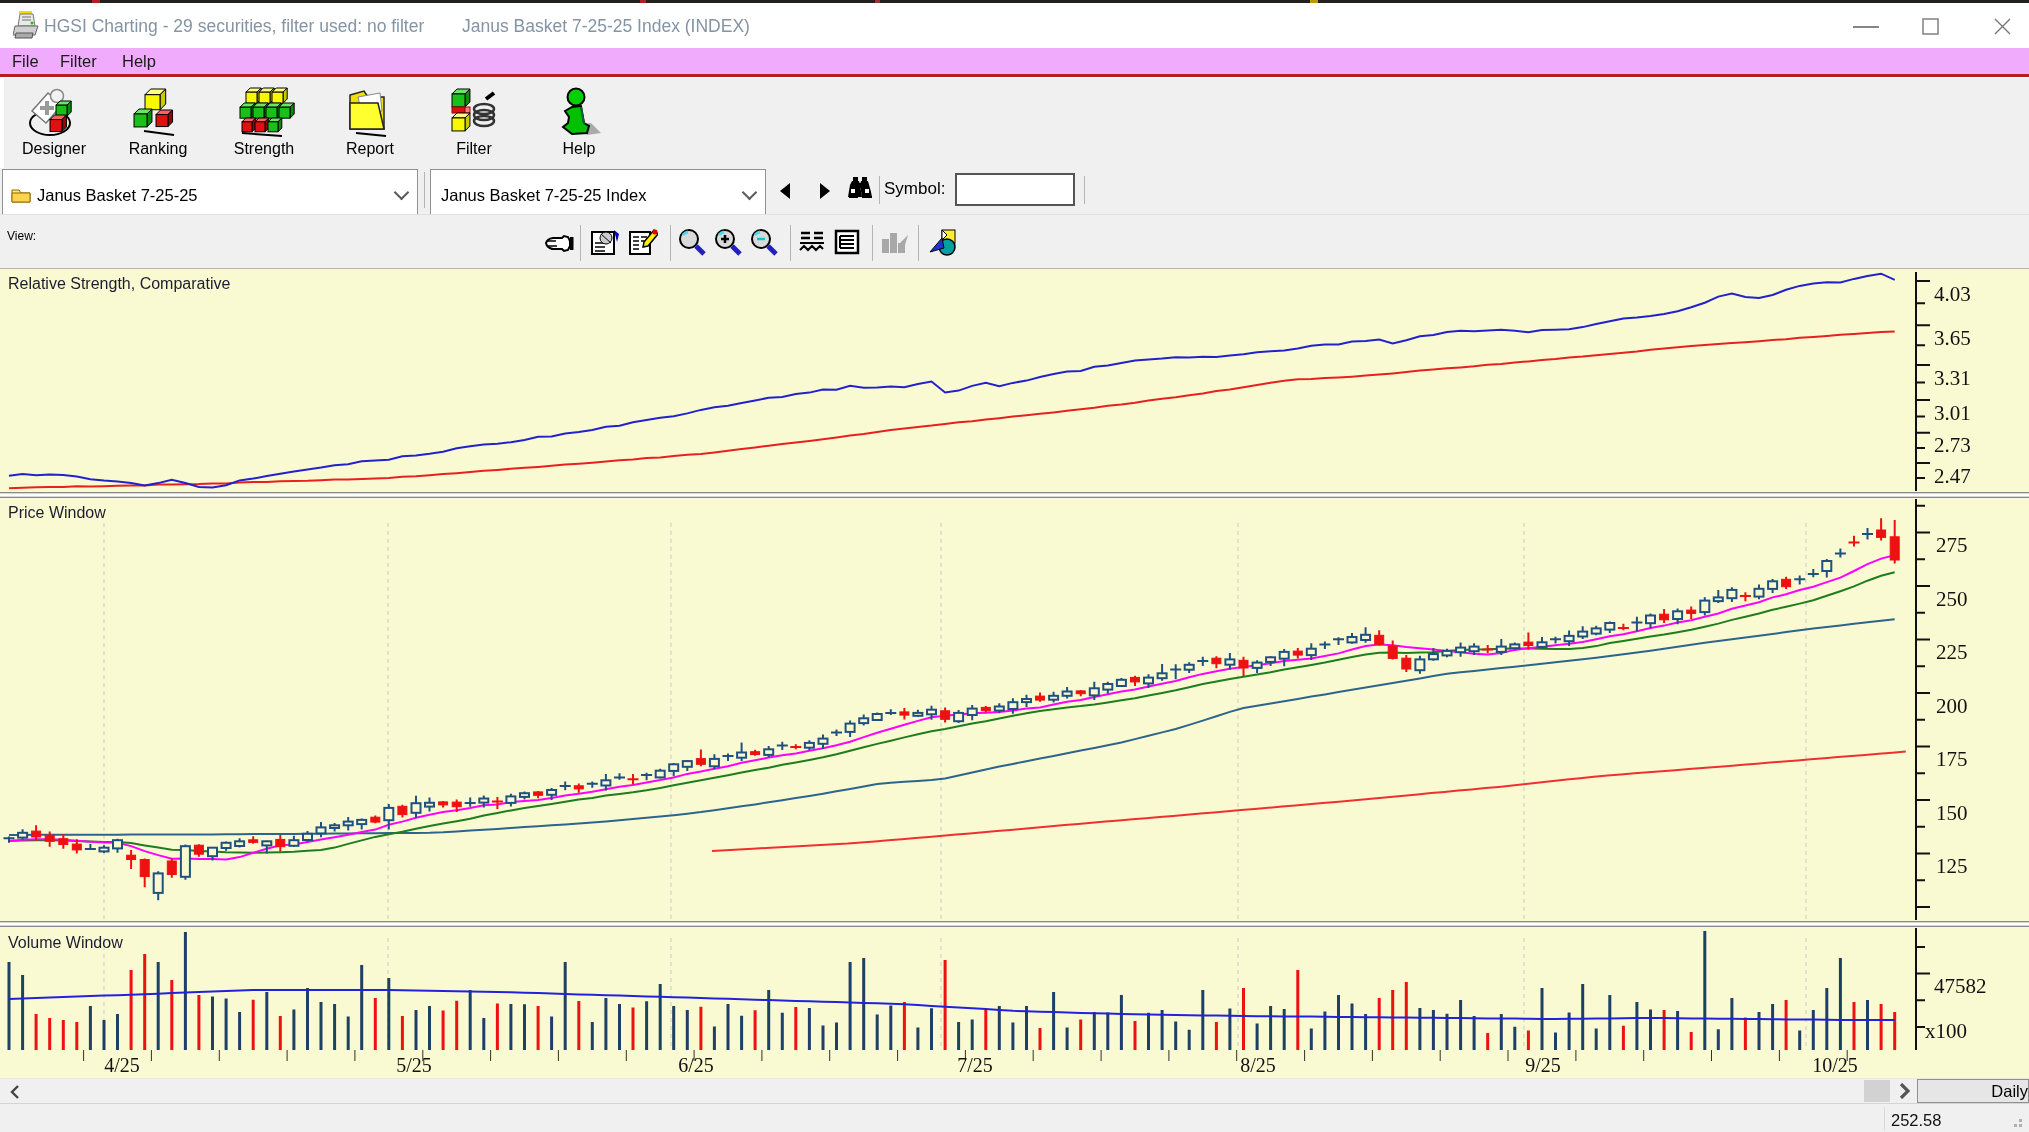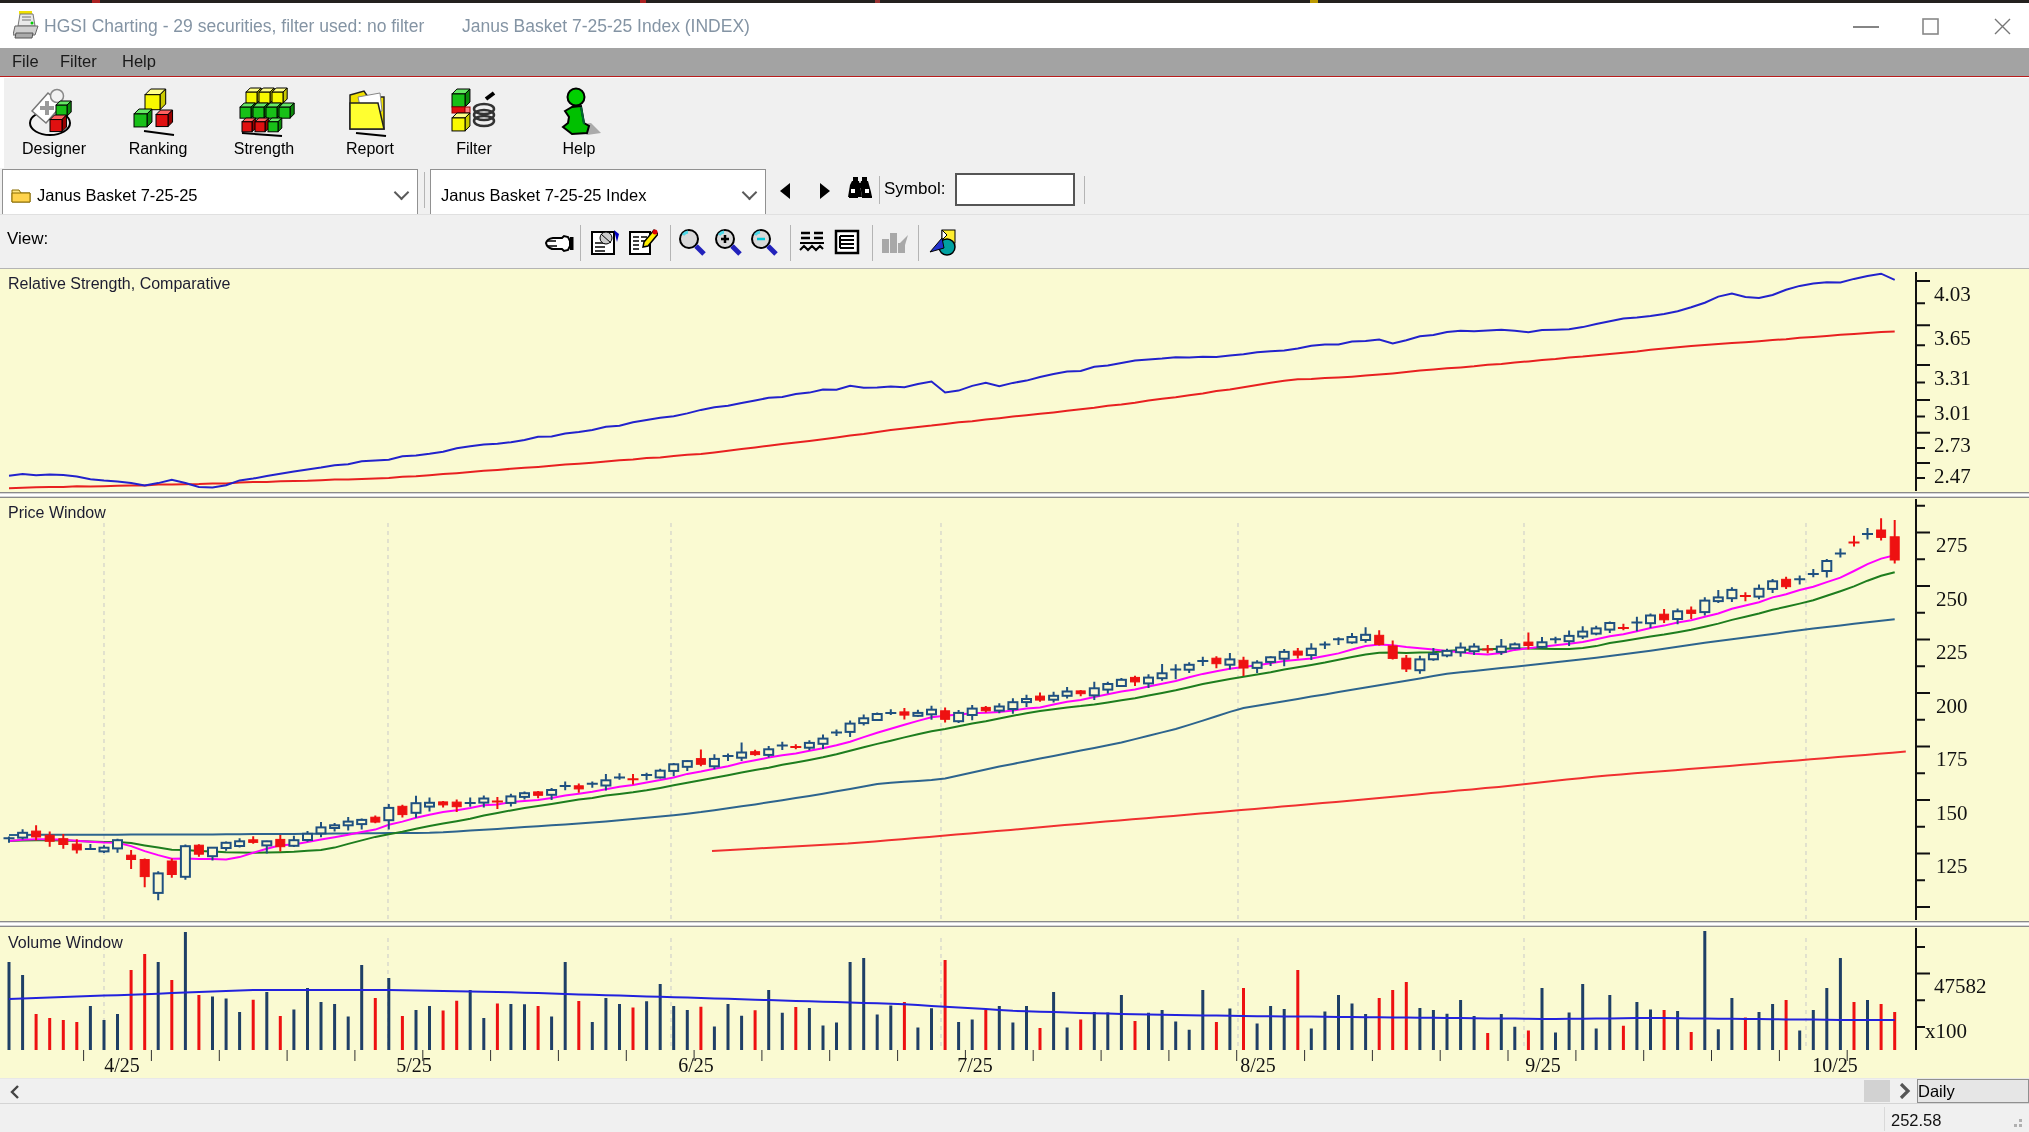--- a/index.html
+++ b/index.html
@@ -1,21 +1,21 @@
 <!DOCTYPE html>
 <html><head><meta charset="utf-8"><style>
 *{margin:0;padding:0;box-sizing:border-box}
 html,body{width:2029px;height:1132px;overflow:hidden;background:#fff;
  font-family:"Liberation Sans",sans-serif;}
 #app{position:relative;width:2029px;height:1132px}
 .abs{position:absolute}
 #topstrip{left:0;top:0;width:2029px;height:3px;background:#23211f}
 #titlebar{left:0;top:3px;width:2029px;height:45px;background:#fff}
 #titlebar .t{position:absolute;top:13px;font-size:17.5px;color:#8494a4;white-space:nowrap}
-#menubar{left:0;top:48px;width:2029px;height:29px;background:#a3a3a3;border-bottom:1px solid #b91c1c}
+#menubar{left:0;top:48px;width:2029px;height:29px;background:#f0abfc;border-bottom:3px solid #b91c1c}
 #menubar span{position:absolute;top:4px;font-size:16.5px;color:#1a1a1a}
 #toolbar{left:4px;top:78px;width:2029px;height:90px;background:#f0f0f0}
 .tool{position:absolute;top:5px;text-align:center}
 .tool .lbl{font-size:16px;color:#000;margin-top:1px}
 #row1{left:0;top:168px;width:2029px;height:46px;background:#f0f0f0}
 #row2{left:0;top:214px;width:2029px;height:54px;background:#f0f0f0;border-top:1px solid #e0e0e0}
 .combo{position:absolute;background:#fff;border:1px solid #919191;display:flex;align-items:center;font-size:16.5px;color:#000}
 .gcombo{position:absolute;background:#e6e6e6;border:1px solid #999;display:flex;align-items:center;font-size:16.5px;color:#000}
 .chev{position:absolute;right:10px;top:50%;width:11px;height:11px;margin-top:-8px;
  border-right:2px solid #5a5a5a;border-bottom:2px solid #5a5a5a;transform:rotate(45deg)}
@@ -198,21 +198,21 @@
           <rect x="5" y="13" width="4" height="4" fill="#fff"></rect>
           <rect x="19" y="13" width="4" height="4" fill="#fff"></rect>
           <path d="M3 21h9M16 21h10" stroke="#000" stroke-width="2"></path>
         </svg></span>
  <div class="vsep" style="left:879px;top:8px;height:28px"></div>
  <span class="abs" style="left:884px;top:11px;font-size:17px;color:#000">Symbol:</span>
  <div class="abs" style="left:955px;top:5px;width:120px;height:33px;background:#fff;border:2px solid #555"></div>
  <div class="vsep" style="left:1084px;top:8px;height:28px"></div>
 </div>
 <div id="row2" class="abs">
- <span class="abs" style="left:7px;top:14px;font-size:17px;color:#000">View:</span>
+ <span class="abs" style="left:7px;top:14px;font-size:12px;color:#000">View:</span>
  <span class="ibtn" style="left:544px;top:15px"><svg width="30" height="26" viewBox="0 0 30 26" style="">
           <path d="M2 13q1,-4 7,-5l9,0 2-2 4,1 2,4v5l-2,4-4,1-2-2h-9q-6,-1 -7,-6z" fill="#fff" stroke="#000" stroke-width="2"></path>
           <path d="M3 11h9M4 16h9M7 19h7" stroke="#000" stroke-width="1.4"></path>
           <rect x="26" y="7" width="3.5" height="13" fill="#000"></rect>
         </svg></span>
  <div class="vsep" style="left:580px;top:10px;height:36px"></div>
  <span class="ibtn" style="left:590px;top:13px"><svg width="30" height="28" viewBox="0 0 30 28" style="">
           <rect x="2" y="4" width="22" height="22" fill="#fff" stroke="#000" stroke-width="2"></rect>
           <path d="M5 15h10M5 19h10M5 23h10" stroke="#000" stroke-width="1.5"></path>
           <circle cx="16" cy="10" r="6" fill="#ccc" stroke="#000"></circle>
@@ -457,21 +457,21 @@
         <text x="8" y="680" class="ptitle">Volume Window</text>
       </svg></div>
 <div id="hscroll" class="abs">
  <svg class="abs" style="left:8px;top:5px" width="16" height="16" viewBox="0 0 16 16">
         <path d="M10 2L4 8l6 6" stroke="#444" stroke-width="2.4" fill="none"></path>
       </svg>
  <div class="abs" style="left:1864px;top:1px;width:26px;height:22px;background:#d2d2d2"></div>
  <svg class="abs" style="left:1896px;top:4px" width="16" height="16" viewBox="0 0 16 16">
         <path d="M5 1l7 7-7 7" stroke="#555" stroke-width="3.2" fill="none"></path>
       </svg>
- <div class="abs" style="left:1917px;top:0;width:112px;height:24px;background:#e6e6e6;border:1px solid #909090;font-size:16.5px;color:#000;text-align:left;line-height:22px">Daily</div>
+ <div class="abs" style="left:1917px;top:0;width:112px;height:24px;background:#e6e6e6;border:1px solid #909090;font-size:16.5px;color:#000;text-align:right;line-height:22px">Daily</div>
 </div>
 <div id="statusbar" class="abs">
  <span class="abs" style="left:1891px;top:7px">252.58</span>
  <span class="abs" style="left:1884px;top:3px;width:1px;height:24px;background:#d9d9d9"></span>
  <svg class="abs" style="left:2005px;top:10px" width="20" height="16" viewBox="0 0 20 16">
         <g fill="#b0b0b0">
           <rect x="14" y="10" width="3" height="3"></rect>
           <rect x="9" y="10" width="3" height="3"></rect>
           <rect x="14" y="5" width="3" height="3"></rect>
         </g>

